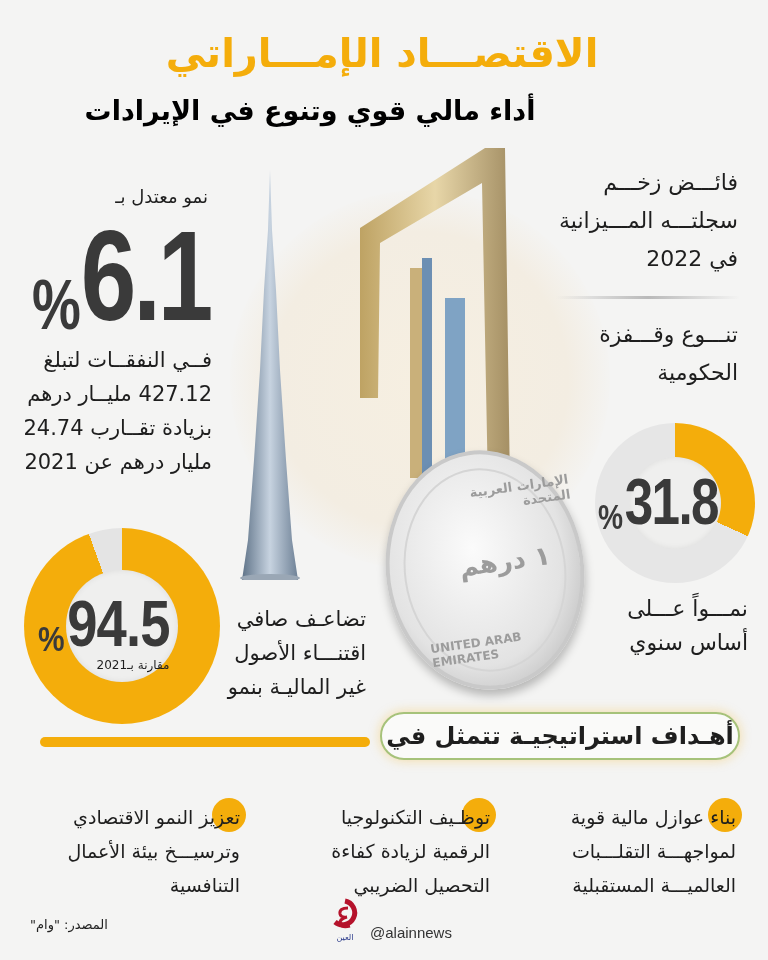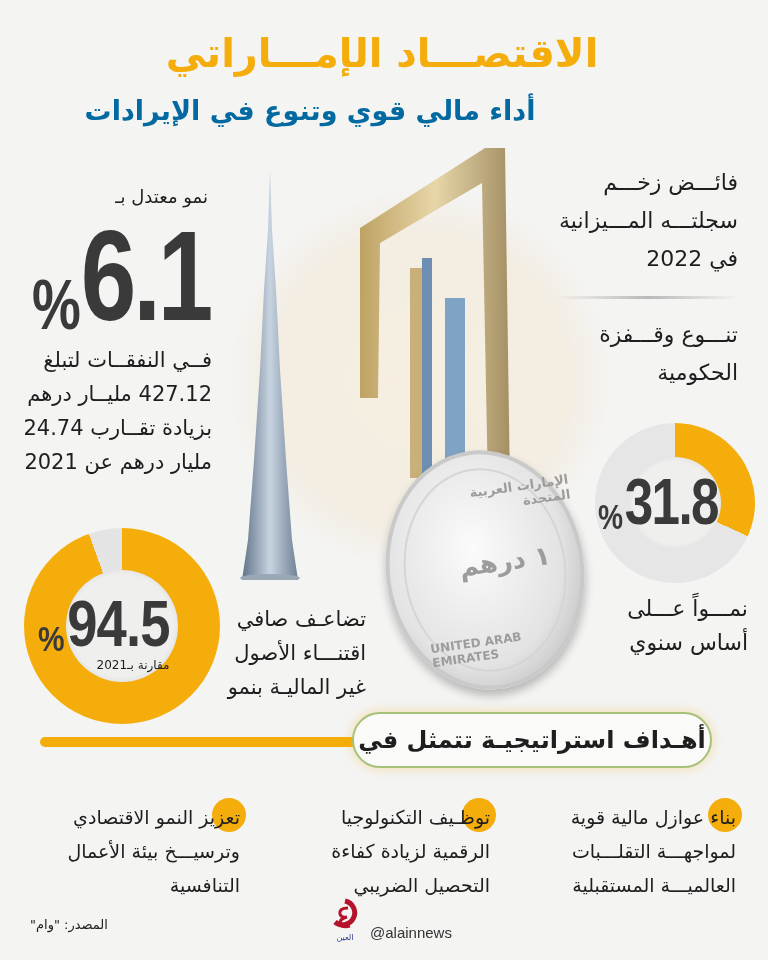--- a/index.html
+++ b/index.html
@@ -16,21 +16,21 @@
     border-radius: 50%;
     background: radial-gradient(circle, #f6efe1 0%, #f3ede2 55%, rgba(244,244,243,0) 72%);
   }
   .abs { position: absolute; }
   .title {
     position: absolute; top: 30px; left: 0; width: 764px; text-align: center;
     font-size: 40px; font-weight: bold; color: #f4ad0b; letter-spacing: 1px;
   }
   .subtitle {
     position: absolute; top: 95px; left: 0; width: 620px; text-align: center;
-    font-size: 27px; font-weight: bold; color: #0369a1;
+    font-size: 27px; font-weight: bold; color: #000000;
   }
   .rtl-text { direction: rtl; text-align: right; }
   .big-num {
     font-family: "Liberation Sans", sans-serif; font-weight: bold; color: #3a3a3a;
     direction: ltr; display: flex; align-items: flex-end; line-height: 1;
   }
   .big-num .pct { font-size: 0.55em; margin-right: 4px; }
 
   
   .lead-label { top: 186px; right: 560px; font-size: 18px; }
@@ -74,21 +74,21 @@
   }
   .coin-inner {
     position: absolute; left: 14px; top: 14px; right: 14px; bottom: 14px; border-radius: 50%;
     border: 2px solid #d5d5d5;
   }
   .coin-text { position:absolute; font-size: 13px; color: #9c9c9c; font-weight: bold; }
 
   
   .goals-line { position: absolute; left: 40px; top: 737px; width: 330px; height: 10px; border-radius: 5px; background: #f4ad0b; }
   .goals-pill {
-    position: absolute; left: 352px; top: 712px; width: 360px; height: 56px;
+    position: absolute; left: 380px; top: 712px; width: 360px; height: 48px;
     border: 2px solid #a6c27a; border-radius: 30px; background: #fafaf9;
     box-shadow: 0 0 12px rgba(244,173,11,0.35);
     font-size: 24px; font-weight: bold; display: flex; align-items: center; justify-content: center;
   }
   .goal { position: absolute; top: 800px; font-size: 19px; line-height: 34px; }
   .goal .dot {
     position: absolute; top: -2px; right: -6px; width: 34px; height: 34px; border-radius: 50%;
     background: #f4ad0b; z-index: -1;
   }
   .goal-1 { right: 32px; }

